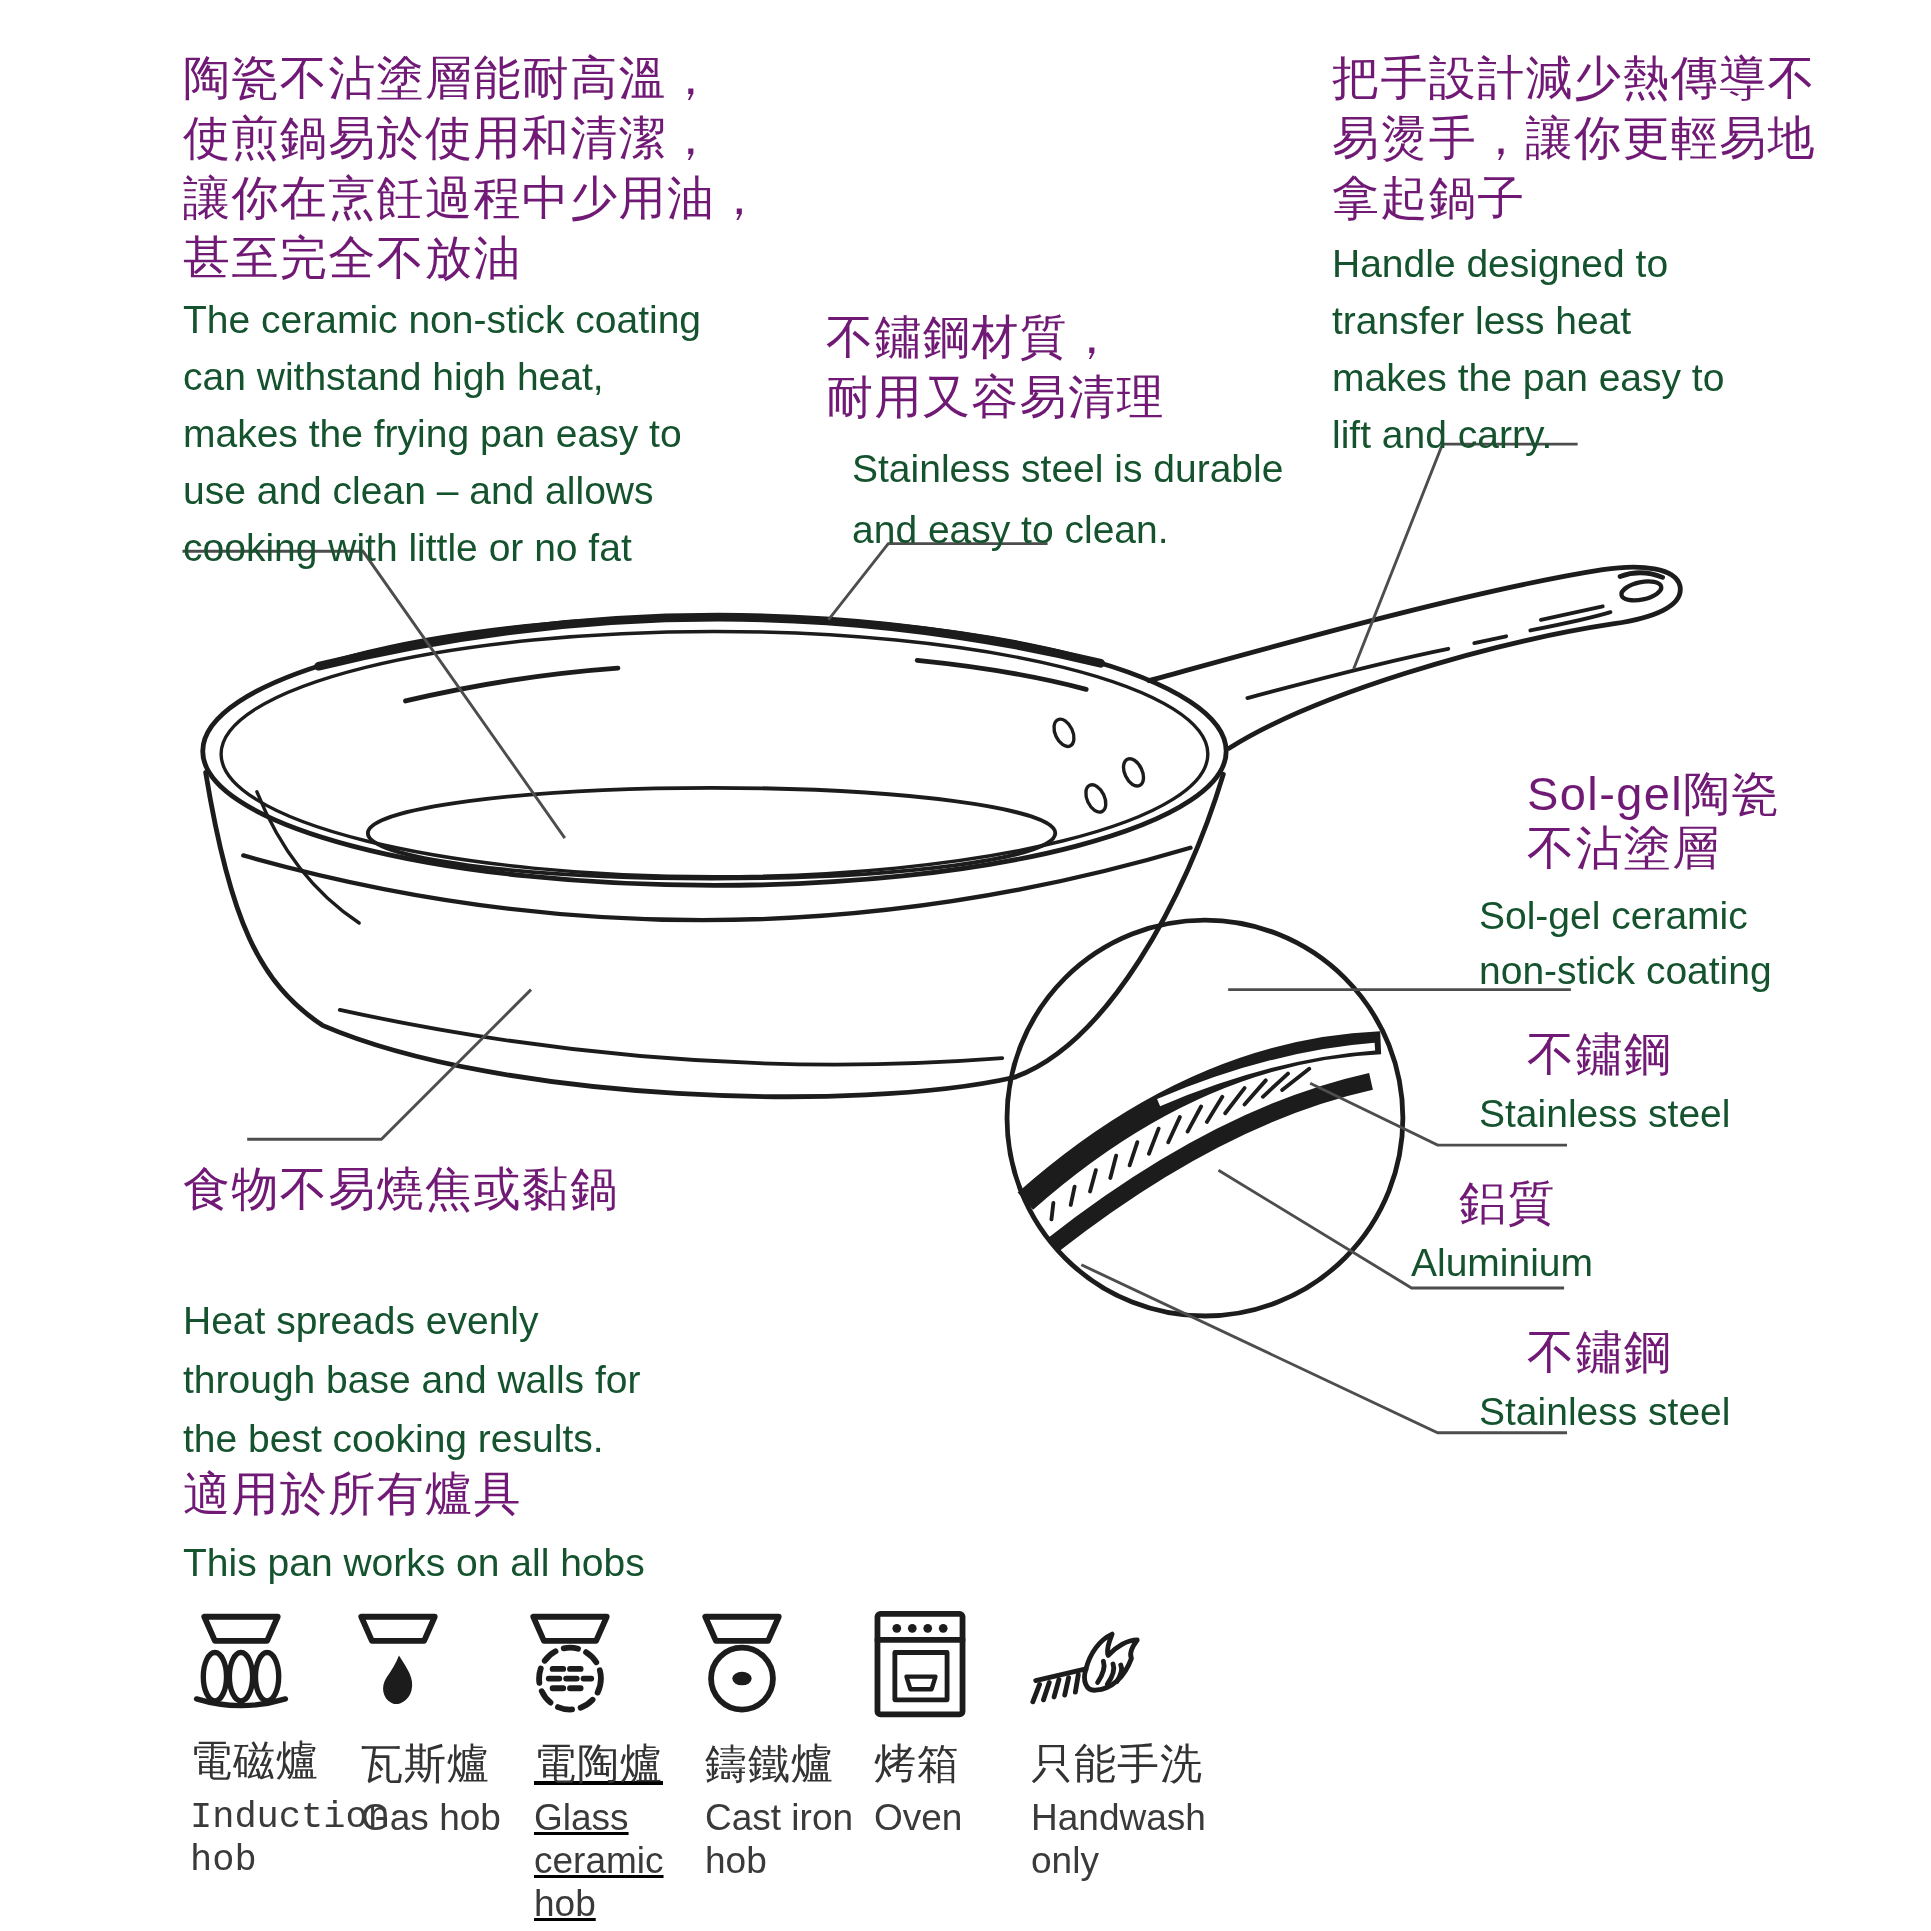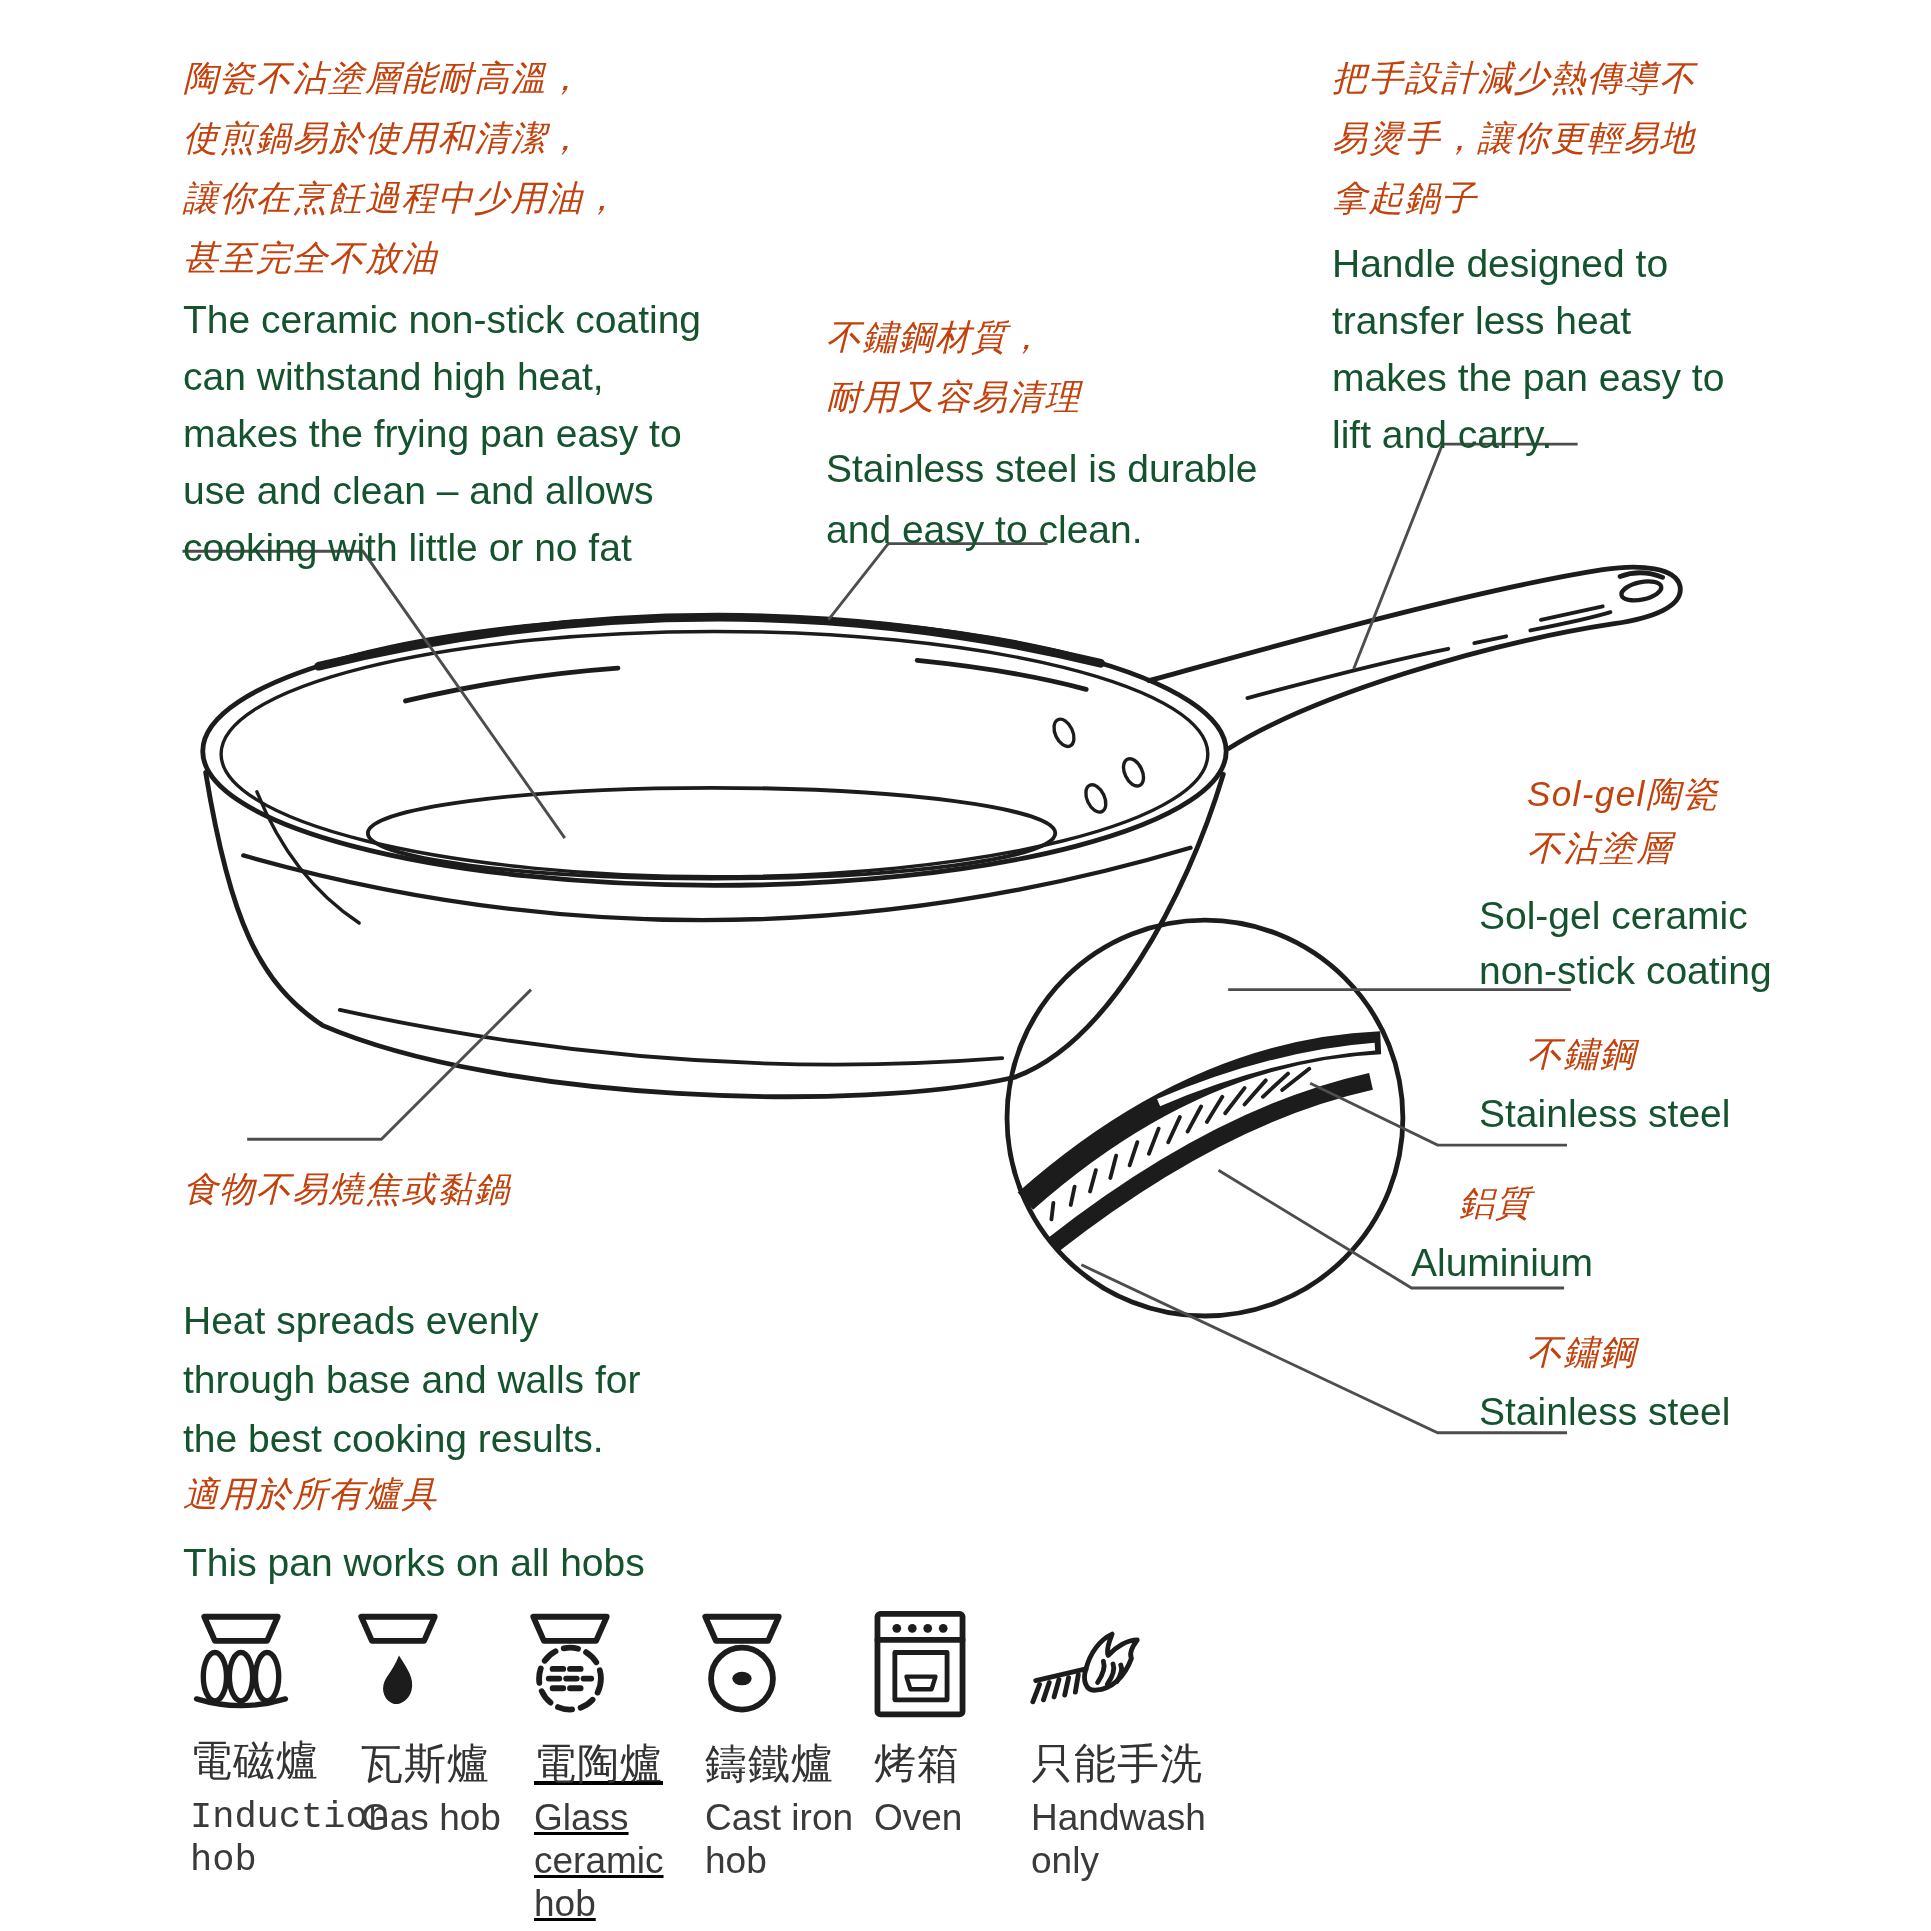--- a/index.html
+++ b/index.html
@@ -1,19 +1,19 @@
 <!DOCTYPE html>
 <html><head>
 <meta charset="utf-8">
 <style>
   html,body{margin:0;padding:0;background:#fff;}
   #canvas{position:relative;width:1931px;height:1931px;background:#fff;overflow:hidden;
           font-family:"Liberation Sans",sans-serif;}
   .abs{position:absolute;}
-  .zh{font-size:35px;line-height:60px;letter-spacing:1.4px;color:#c2410c;white-space:nowrap;font-style:italic;}
+  .zh{font-size:47px;line-height:60px;letter-spacing:1.4px;color:#701a75;white-space:nowrap;}
   .en{font-size:39px;line-height:46px;color:#14532d;white-space:nowrap;margin-top:11px;}
   .zh.tight{line-height:54px;margin-left:48px;}
   .en.tight{line-height:44px;}
   .icon-zh{font-size:42px;line-height:48px;letter-spacing:1px;color:#333;white-space:nowrap;}
   .icon-en{font-size:37px;line-height:43px;color:#3a3a3a;white-space:nowrap;}
   svg{display:block;}
   #lineart{position:absolute;left:0;top:0;}
 </style>
 </head>
 <body>
@@ -91,21 +91,21 @@
     <div class="en">can withstand high heat,</div>
     <div class="en">makes the frying pan easy to</div>
     <div class="en">use and clean – and allows</div>
     <div class="en">cooking with little or no fat</div>
   </div>
 
   <div class="abs" style="left:826px;top:307px;">
     <div class="zh">不鏽鋼材質，</div>
     <div class="zh">耐用又容易清理</div>
   </div>
-  <div class="abs" style="left:826px;top:433px;">
+  <div class="abs" style="left:852px;top:433px;">
     <div class="en" style="line-height:50px;">Stainless steel is durable</div>
     <div class="en" style="line-height:50px;">and easy to clean.</div>
   </div>
 
   <div class="abs" style="left:1332px;top:48px;">
     <div class="zh">把手設計減少熱傳導不</div>
     <div class="zh">易燙手，讓你更輕易地</div>
     <div class="zh">拿起鍋子</div>
   </div>
   <div class="abs" style="left:1332px;top:230px;">

